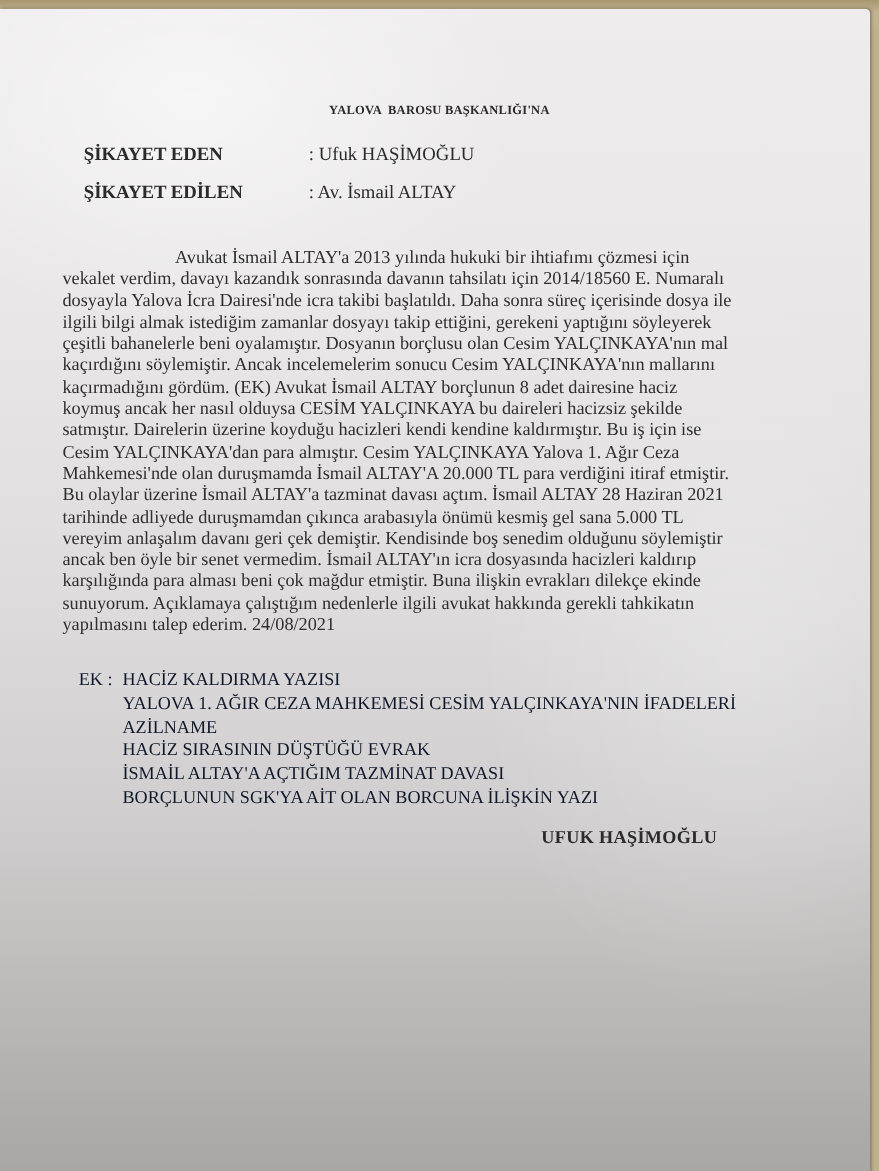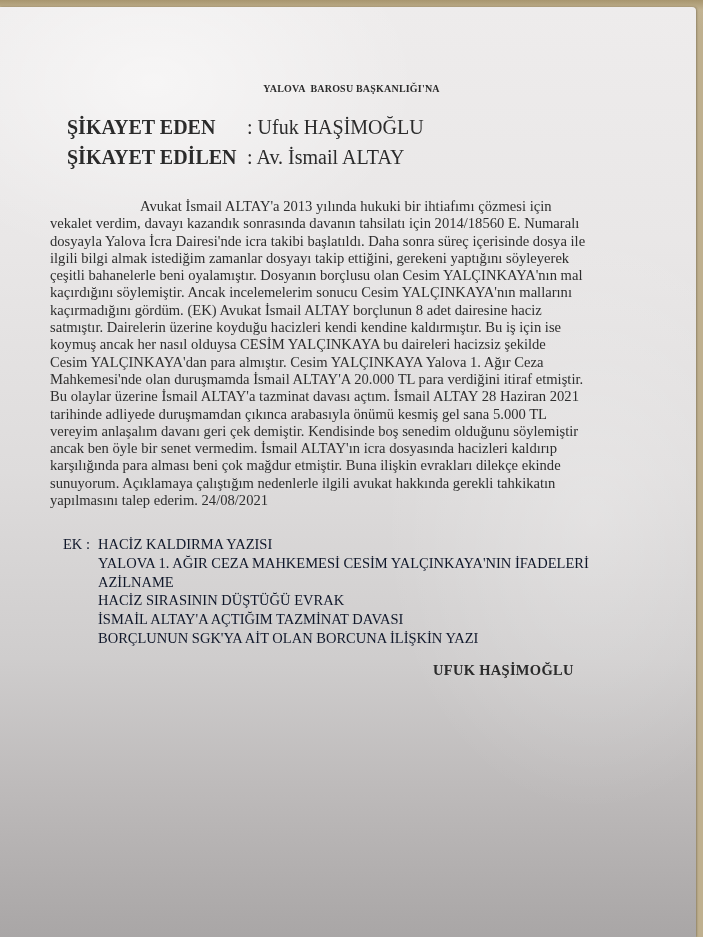--- a/index.html
+++ b/index.html
@@ -41,21 +41,21 @@
       text-align: center;
       font-weight: bold;
       font-size: 10px;
       letter-spacing: 0.2px;
       color: #2b2b2b;
       white-space: pre;
     }
     .party-row {
       position: absolute;
       left: 67px;
-      font-size: 20px;
+      font-size: 15px;
       color: #2b2b2b;
       white-space: nowrap;
     }
     .party-label {
       display: inline-block;
       width: 180px;
       font-weight: bold;
     }
     .party-value {
       display: inline-block;
@@ -129,22 +129,22 @@
 </div>
 
 <div class="body-text">
   <span class="body-line indent">Avukat İsmail ALTAY'a 2013 yılında hukuki bir ihtiafımı çözmesi için</span>
   <span class="body-line">vekalet verdim, davayı kazandık sonrasında davanın tahsilatı için 2014/18560 E. Numaralı</span>
   <span class="body-line">dosyayla Yalova İcra Dairesi'nde icra takibi başlatıldı. Daha sonra süreç içerisinde dosya ile</span>
   <span class="body-line">ilgili bilgi almak istediğim zamanlar dosyayı takip ettiğini, gerekeni yaptığını söyleyerek</span>
   <span class="body-line">çeşitli bahanelerle beni oyalamıştır. Dosyanın borçlusu olan Cesim YALÇINKAYA'nın mal</span>
   <span class="body-line">kaçırdığını söylemiştir. Ancak incelemelerim sonucu Cesim YALÇINKAYA'nın mallarını</span>
   <span class="body-line">kaçırmadığını gördüm. (EK) Avukat İsmail ALTAY borçlunun 8 adet dairesine haciz</span>
+  <span class="body-line">koymuş ancak her nasıl olduysa CESİM YALÇINKAYA bu daireleri hacizsiz şekilde</span>
   <span class="body-line">satmıştır. Dairelerin üzerine koyduğu hacizleri kendi kendine kaldırmıştır. Bu iş için ise</span>
-  <span class="body-line">koymuş ancak her nasıl olduysa CESİM YALÇINKAYA bu daireleri hacizsiz şekilde</span>
   <span class="body-line">Cesim YALÇINKAYA'dan para almıştır. Cesim YALÇINKAYA Yalova 1. Ağır Ceza</span>
   <span class="body-line">Mahkemesi'nde olan duruşmamda İsmail ALTAY'A 20.000 TL para verdiğini itiraf etmiştir.</span>
   <span class="body-line">Bu olaylar üzerine İsmail ALTAY'a tazminat davası açtım. İsmail ALTAY 28 Haziran 2021</span>
   <span class="body-line">tarihinde adliyede duruşmamdan çıkınca arabasıyla önümü kesmiş gel sana 5.000 TL</span>
   <span class="body-line">vereyim anlaşalım davanı geri çek demiştir. Kendisinde boş senedim olduğunu söylemiştir</span>
   <span class="body-line">ancak ben öyle bir senet vermedim. İsmail ALTAY'ın icra dosyasında hacizleri kaldırıp</span>
   <span class="body-line">karşılığında para alması beni çok mağdur etmiştir. Buna ilişkin evrakları dilekçe ekinde</span>
   <span class="body-line">sunuyorum. Açıklamaya çalıştığım nedenlerle ilgili avukat hakkında gerekli tahkikatın</span>
   <span class="body-line">yapılmasını talep ederim. 24/08/2021</span>
 </div>

